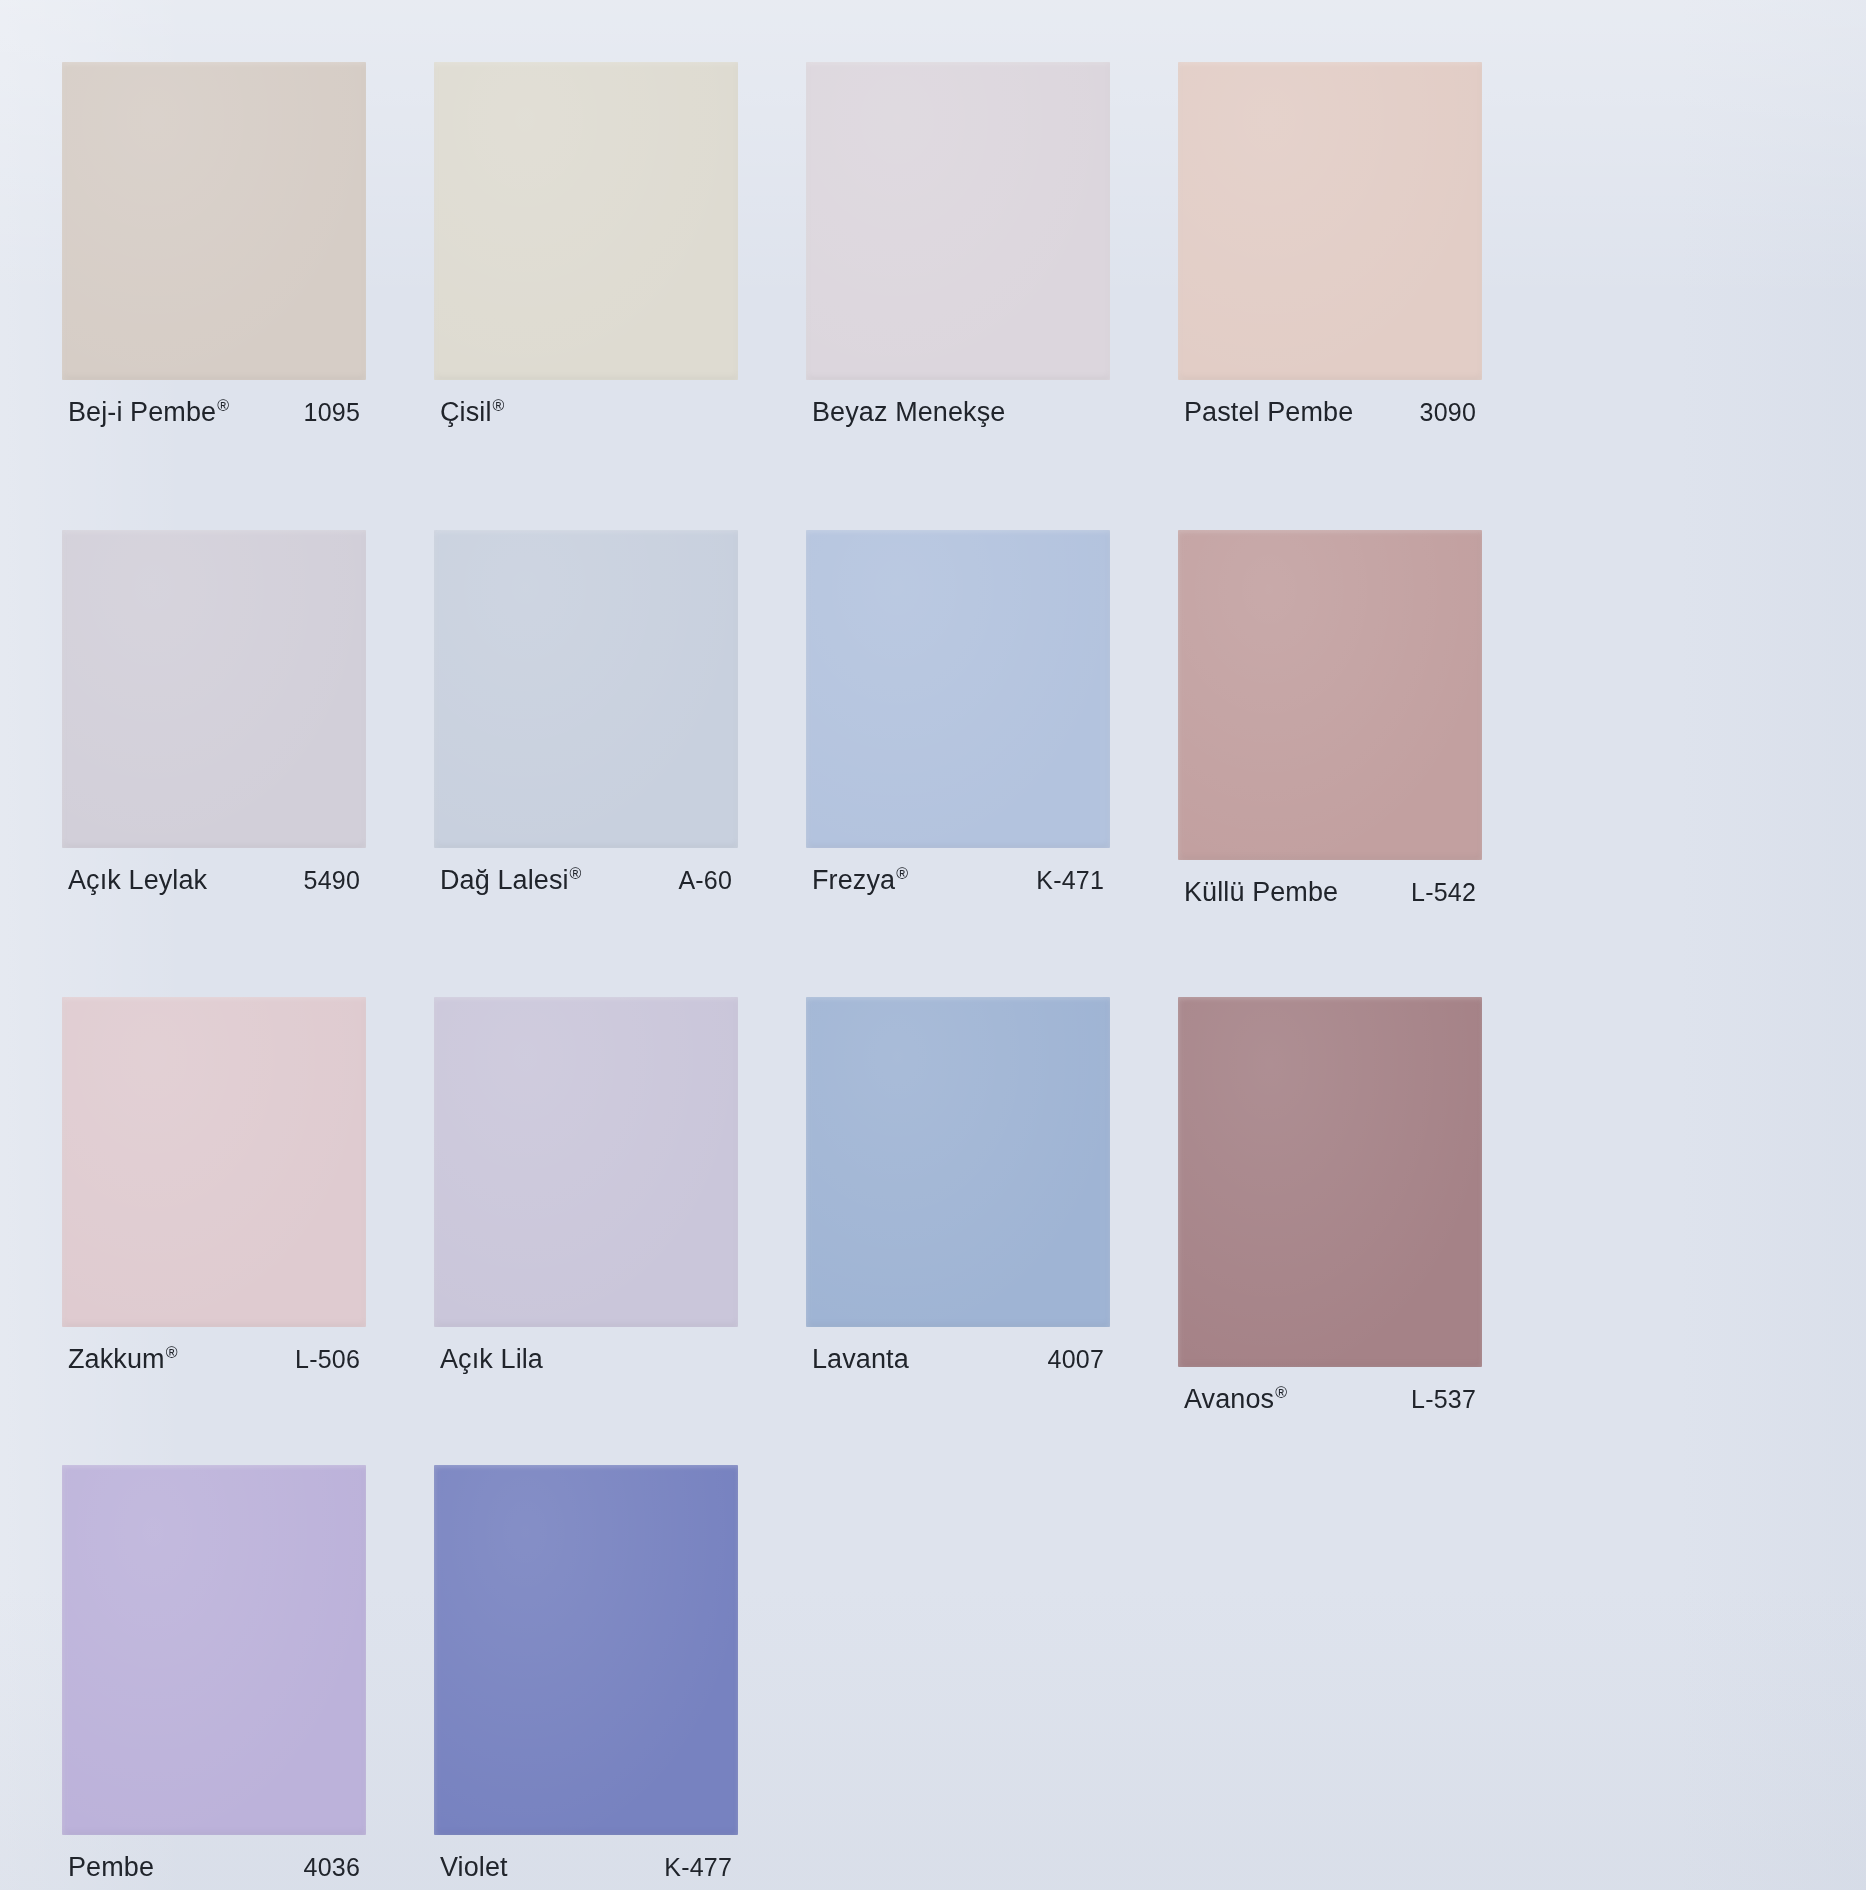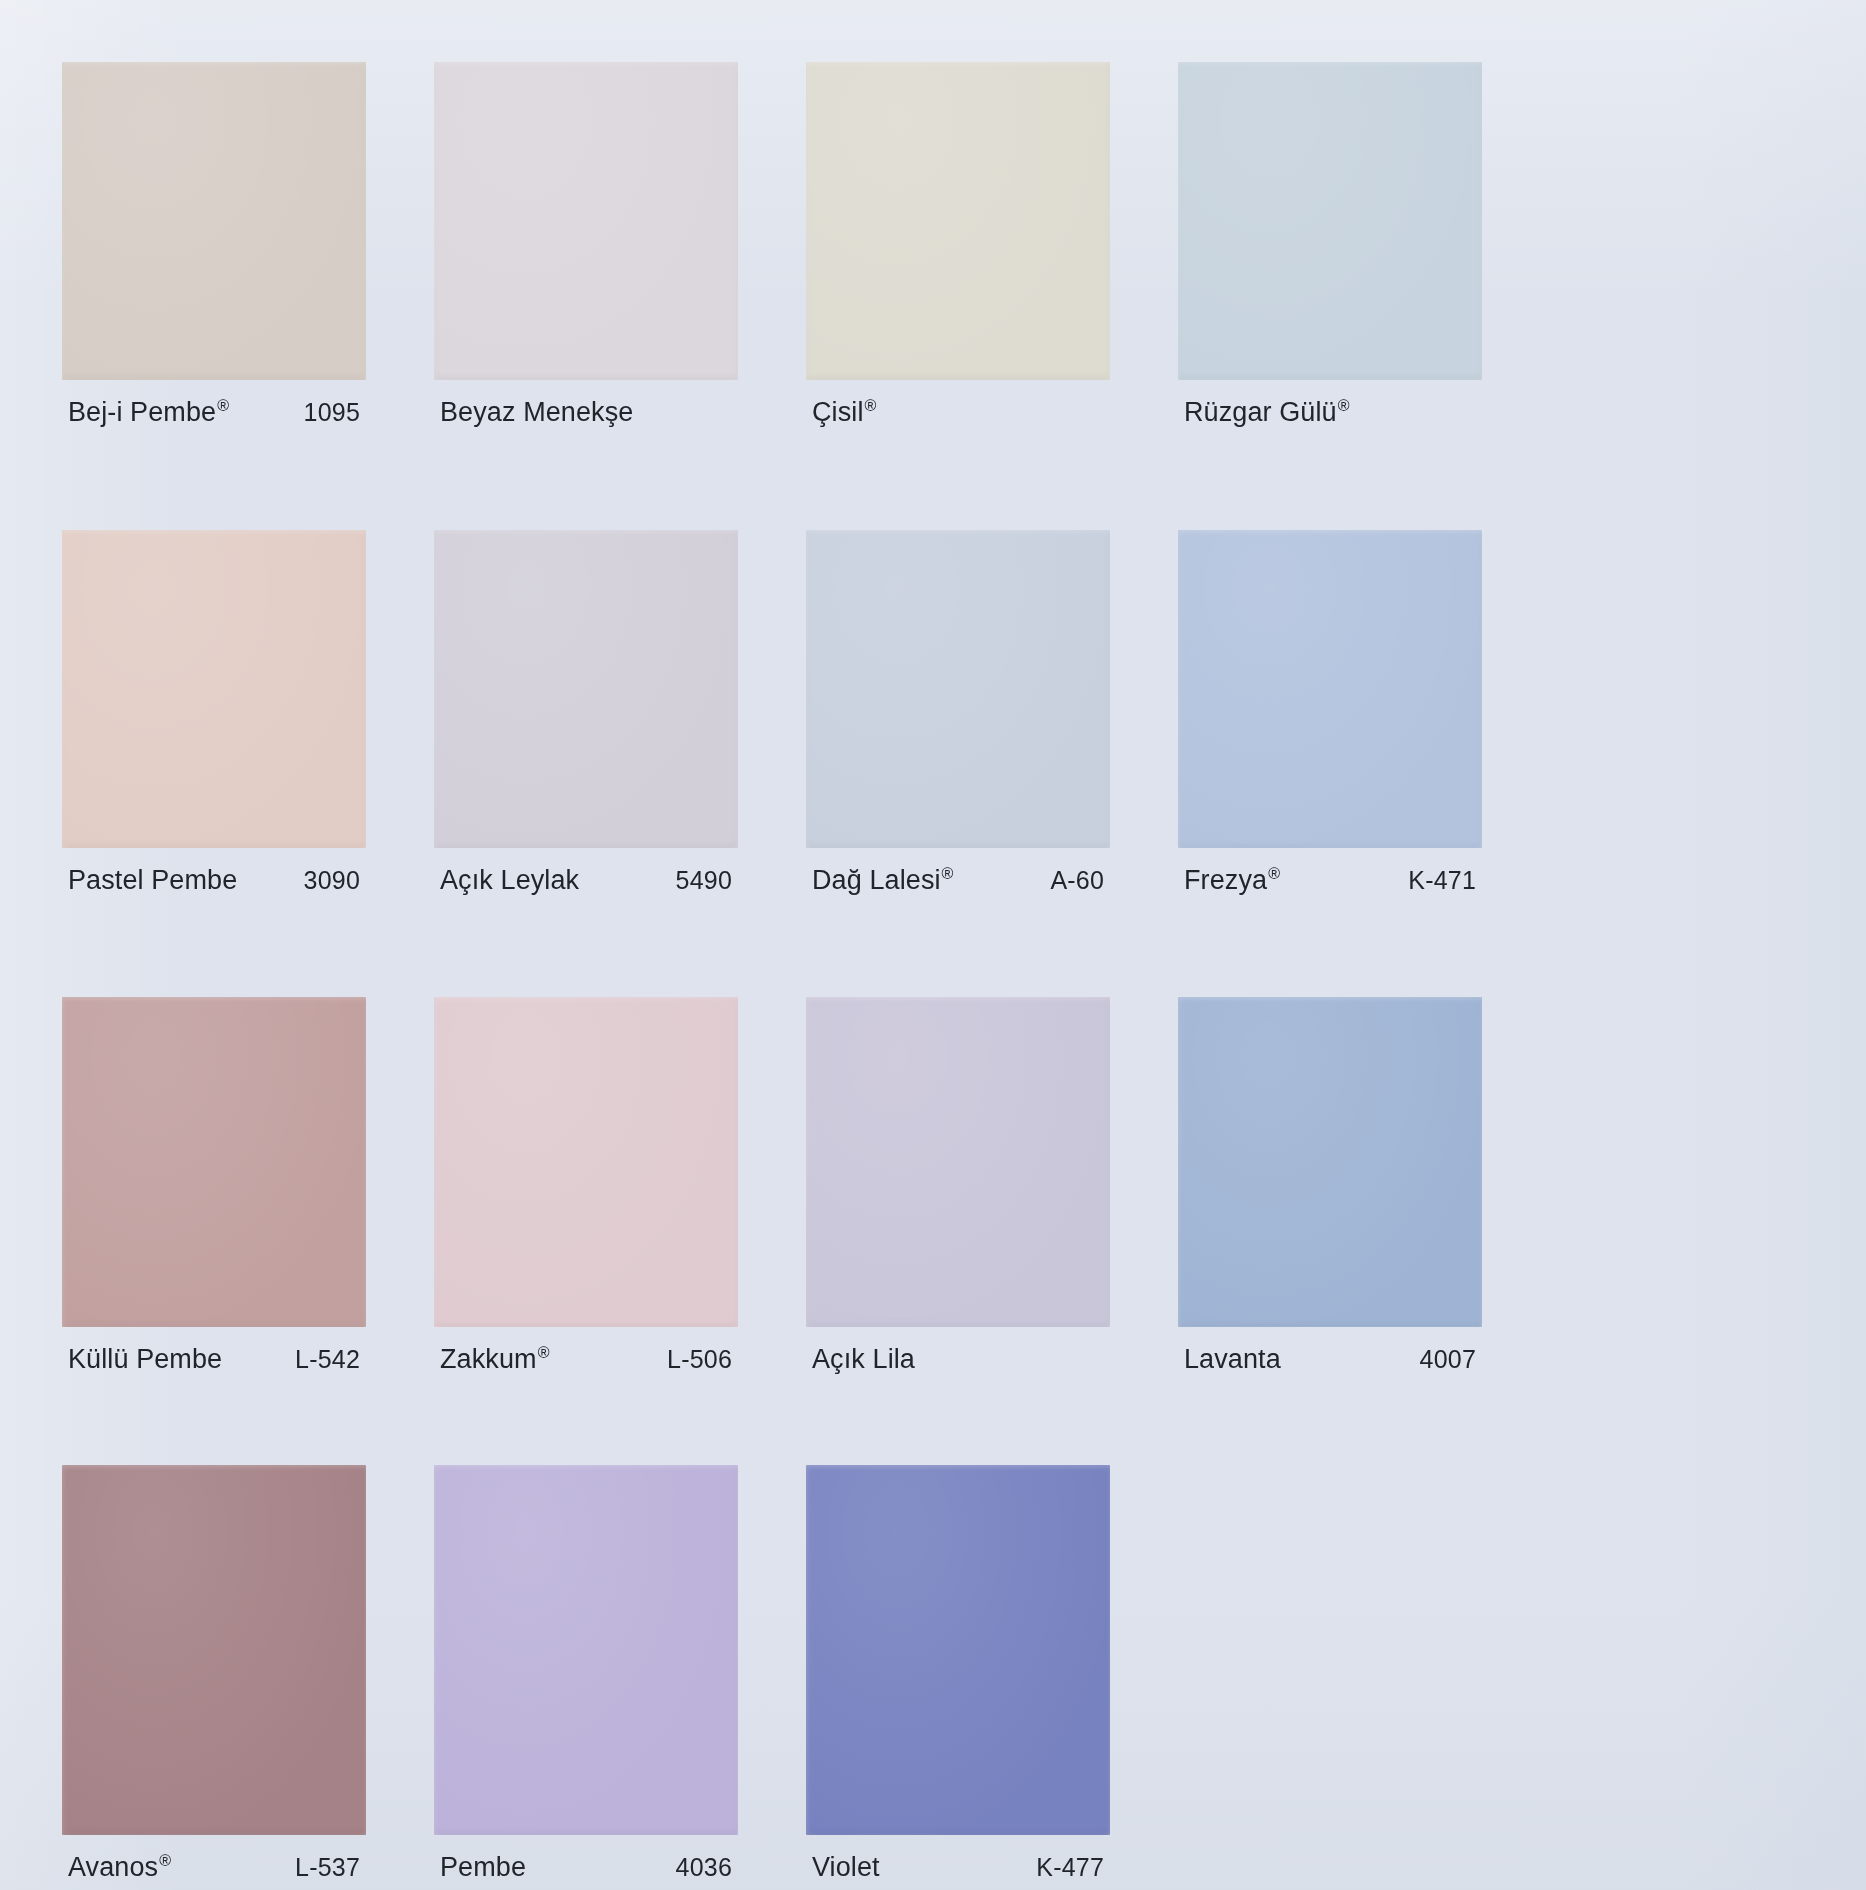--- a/index.html
+++ b/index.html
@@ -114,40 +114,33 @@
 
 <div id="grid">
     <div class="cell r0">
       <div class="swatch" style="background: rgb(214, 205, 198);"></div>
       <div class="label">
         <span class="name">Bej-i Pembe<span class="reg">®</span></span>
         <span class="code">1095</span>
       </div>
     </div>
     <div class="cell r0">
+      <div class="swatch" style="background: rgb(222, 219, 209);"></div>
+      <div class="label">
+        <span class="name">Çisil<span class="reg">®</span></span>
+        <span class="code"></span>
+      </div>
+    </div>
+    <div class="cell r0">
       <div class="swatch" style="background: rgb(220, 214, 221);"></div>
       <div class="label">
         <span class="name">Beyaz Menekşe</span>
         <span class="code"></span>
       </div>
     </div>
-    <div class="cell r0">
-      <div class="swatch" style="background: rgb(222, 219, 209);"></div>
-      <div class="label">
-        <span class="name">Çisil<span class="reg">®</span></span>
-        <span class="code"></span>
-      </div>
-    </div>
-    <div class="cell r0">
-      <div class="swatch" style="background: rgb(199, 211, 222);"></div>
-      <div class="label">
-        <span class="name">Rüzgar Gülü<span class="reg">®</span></span>
-        <span class="code"></span>
-      </div>
-    </div>
     <div class="cell r1">
       <div class="swatch" style="background: rgb(226, 205, 198);"></div>
       <div class="label">
         <span class="name">Pastel Pembe</span>
         <span class="code">3090</span>
       </div>
     </div>
     <div class="cell r1">
       <div class="swatch" style="background: rgb(210, 207, 217);"></div>
       <div class="label">

